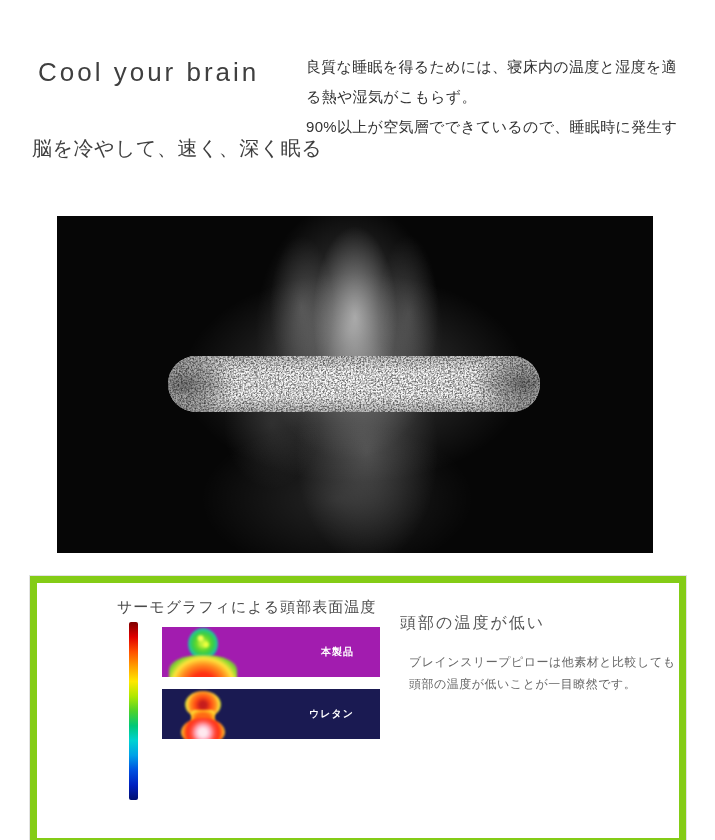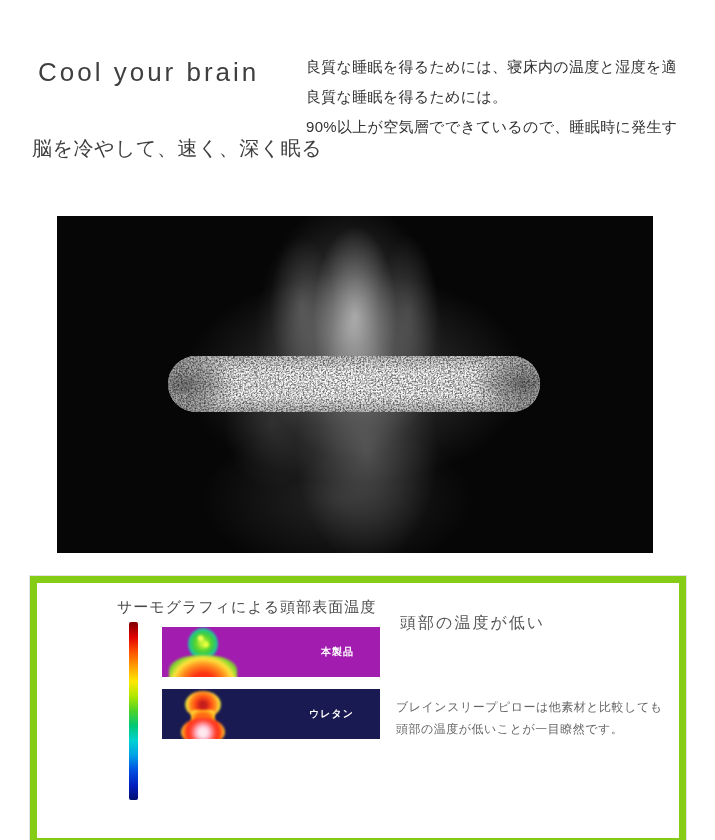--- a/index.html
+++ b/index.html
@@ -71,34 +71,34 @@
   .h3b{left:35px;top:24px;width:16px;height:12px;
     background:radial-gradient(ellipse, #ff7a14 0 45%, #ffc43c 70%, rgba(26,26,82,0) 95%);}
   .h3c{left:4px;bottom:-6px;width:84px;height:32px;border-radius:50% 50% 0 0;
     background:
       radial-gradient(circle at 28% 62%, #4cc42e 0 4px, rgba(0,0,0,0) 8px),
       radial-gradient(circle at 68% 52%, #6cd42e 0 3px, rgba(0,0,0,0) 7px),
       radial-gradient(circle at 50% 40%, #ffe43c 0 4px, rgba(0,0,0,0) 8px),
       radial-gradient(ellipse at 50% 95%, #ff2312 0 30%, #ff6a14 52%, #ffc83c 68%, #8cd42e 80%, rgba(26,26,82,0) 93%);}
 
   .result-heading{position:absolute;left:363px;top:30px;font-size:16px;color:#555;letter-spacing:2px;}
-  .result-body{position:absolute;left:359px;top:68px;margin-top:45px;}
+  .result-body{position:absolute;left:372px;top:68px;}
   .result-line{font-size:12px;line-height:22px;color:#666;letter-spacing:0.5px;white-space:nowrap;}
 </style>
 </head>
 <body>
 
 <div class="page">
 
   <h1 class="title-en">Cool your brain</h1>
   <h2 class="title-jp">脳を冷やして、速く、深く眠る</h2>
 
   <div class="intro">
     <div class="intro-line">良質な睡眠を得るためには、寝床内の温度と湿度を適</div>
-    <div class="intro-line">良質な睡眠を得るためには。</div>
+    <div class="intro-line">る熱や湿気がこもらず。</div>
     <div class="intro-line">90%以上が空気層でできているので、睡眠時に発生す</div>
   </div>
 
   <div class="hero">
     <svg class="bar-svg" viewBox="0 0 372 58">
       <defs>
         <clipPath id="clipBar">
             <rect x="0" y="1" width="372" height="56" rx="28" ry="28"></rect>
           </clipPath>
         <linearGradient id="barH" x1="0" y1="0" x2="1" y2="0">

